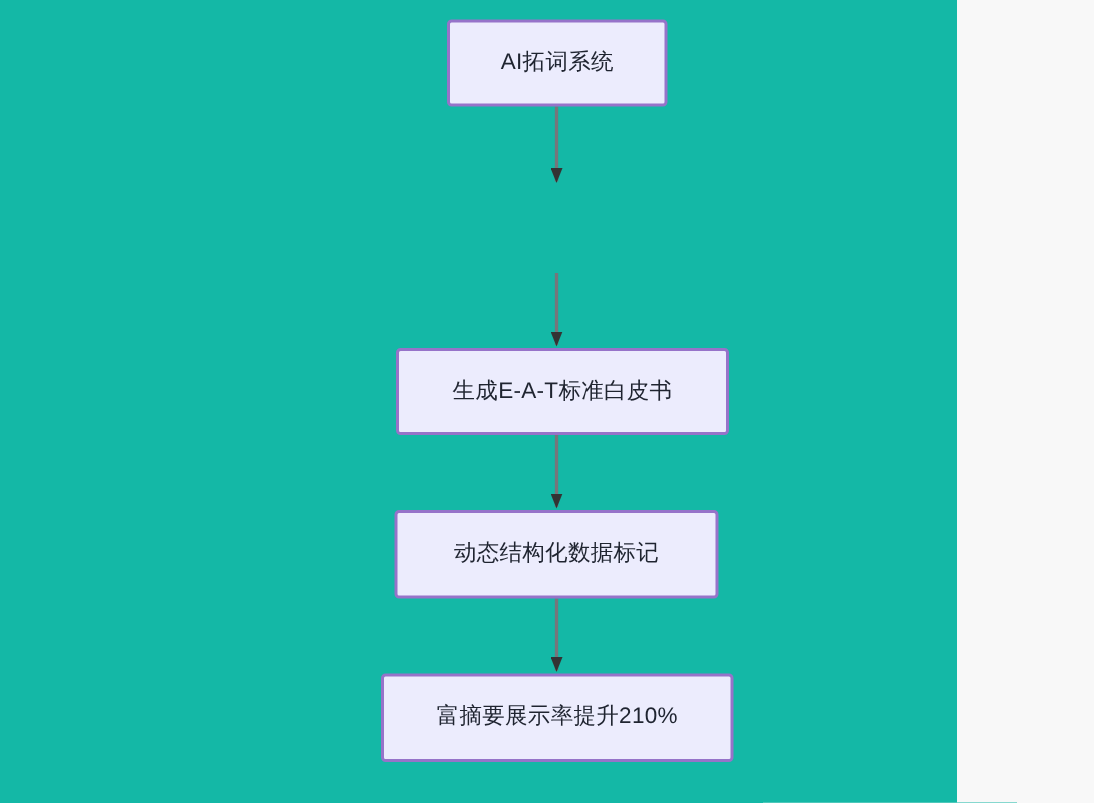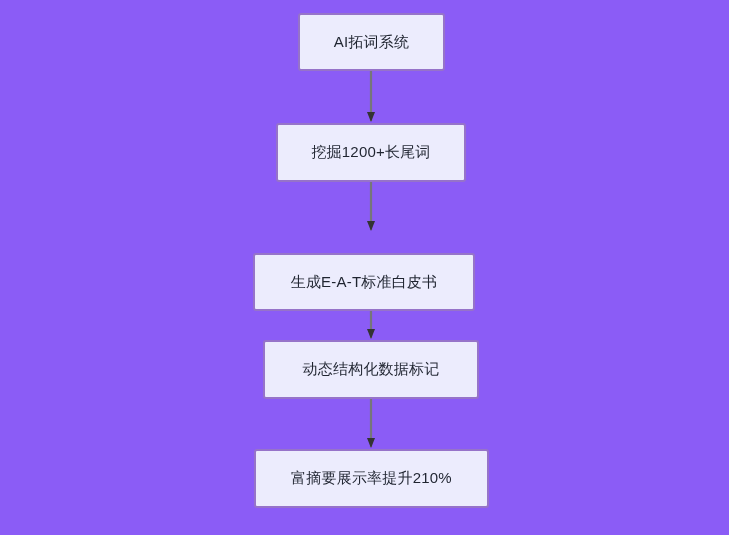--- a/index.html
+++ b/index.html
@@ -8,23 +8,23 @@
   }
   body {
     width: 729px;
     height: 535px;
     background: #f8f8f8;
     font-family: "Liberation Sans", "DejaVu Sans", sans-serif;
     overflow: hidden;
   }
   #flowchart-canvas {
     position: relative;
-    width: 729px;
+    width: 638px;
     height: 535px;
-    background: #8b5cf6;
+    background: #14b8a6;
     text-decoration: underline;
   }
   .edge-layer {
     position: absolute;
     top: 0;
     left: 0;
     width: 729px;
     height: 535px;
     pointer-events: none;
   }
@@ -70,25 +70,22 @@
     </g>
     <g>
       <line x1="371" y1="399" x2="371" y2="447" stroke="#76767a" stroke-width="2.2" marker-end="url(#arrowhead)"></line>
     </g>
   </svg>
 
   <div class="node" id="node-n1" style="left: 298px; top: 13px; width: 147px; height: 58px;">
     <span class="node-label">AI拓词系统</span>
   </div>
 
-  <div class="node" id="node-n2" style="left: 276px; top: 123px; width: 190px; height: 59px;">
-    <span class="node-label">挖掘1200+长尾词</span>
-  </div>
 
-  <div class="node" id="node-n3" style="left: 253px; top: 232px; width: 222px; height: 58px; margin-top: 21px;">
+  <div class="node" id="node-n3" style="left: 264px; top: 232px; width: 222px; height: 58px;">
     <span class="node-label">生成E-A-T标准白皮书</span>
   </div>
 
   <div class="node" id="node-n4" style="left: 263px; top: 340px; width: 216px; height: 59px; text-align: right;">
     <span class="node-label">动态结构化数据标记</span>
   </div>
 
   <div class="node" id="node-n5" style="left: 254px; top: 449px; width: 235px; height: 59px; text-align: right;">
     <span class="node-label">富摘要展示率提升210%</span>
   </div>

